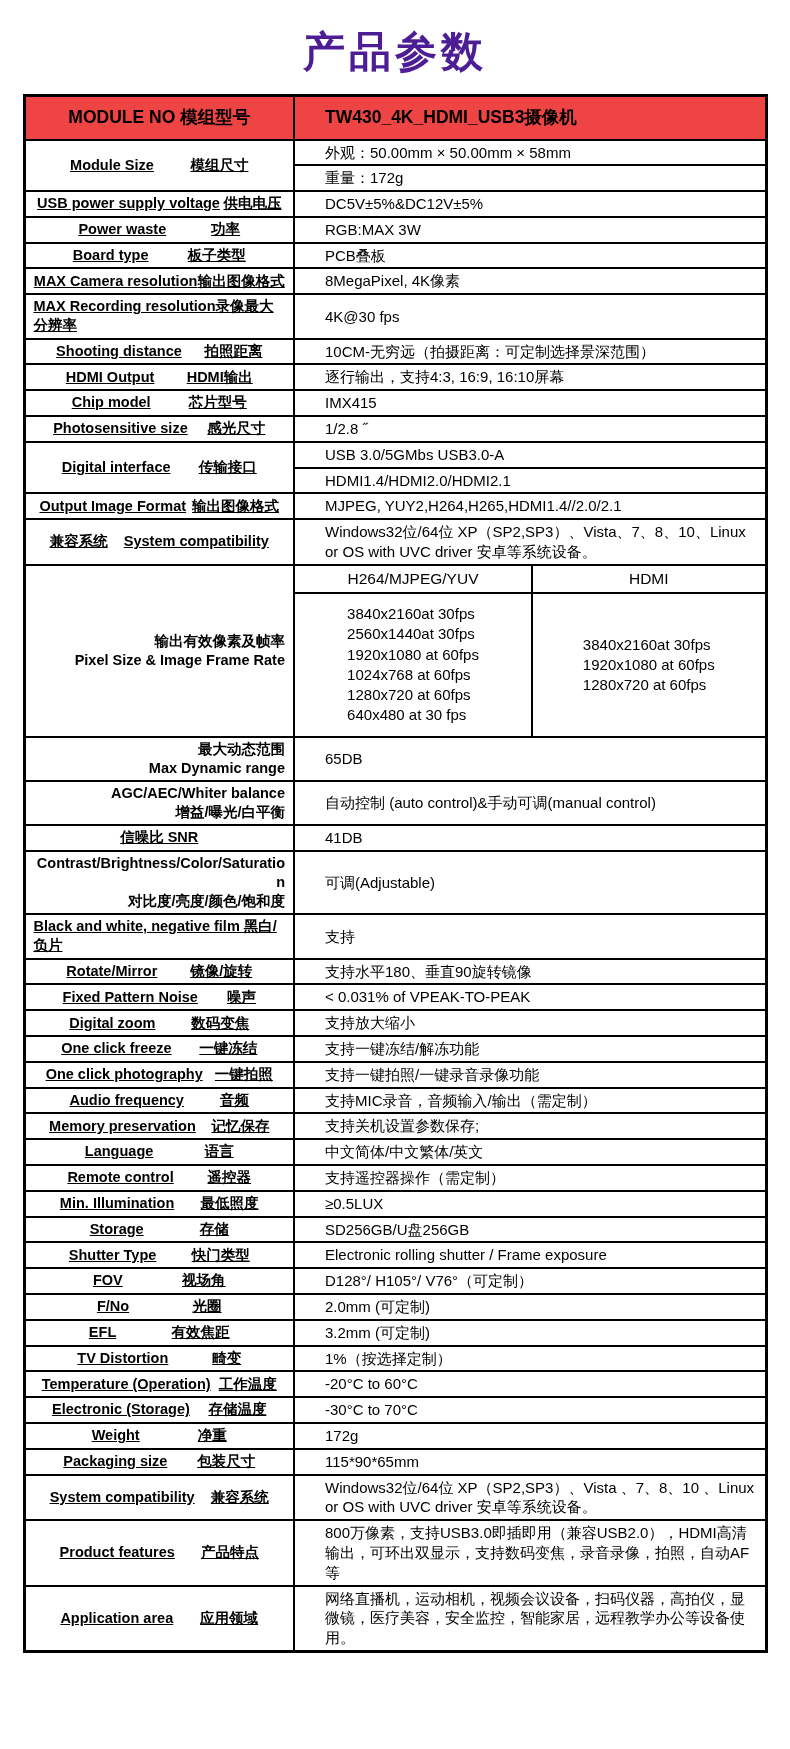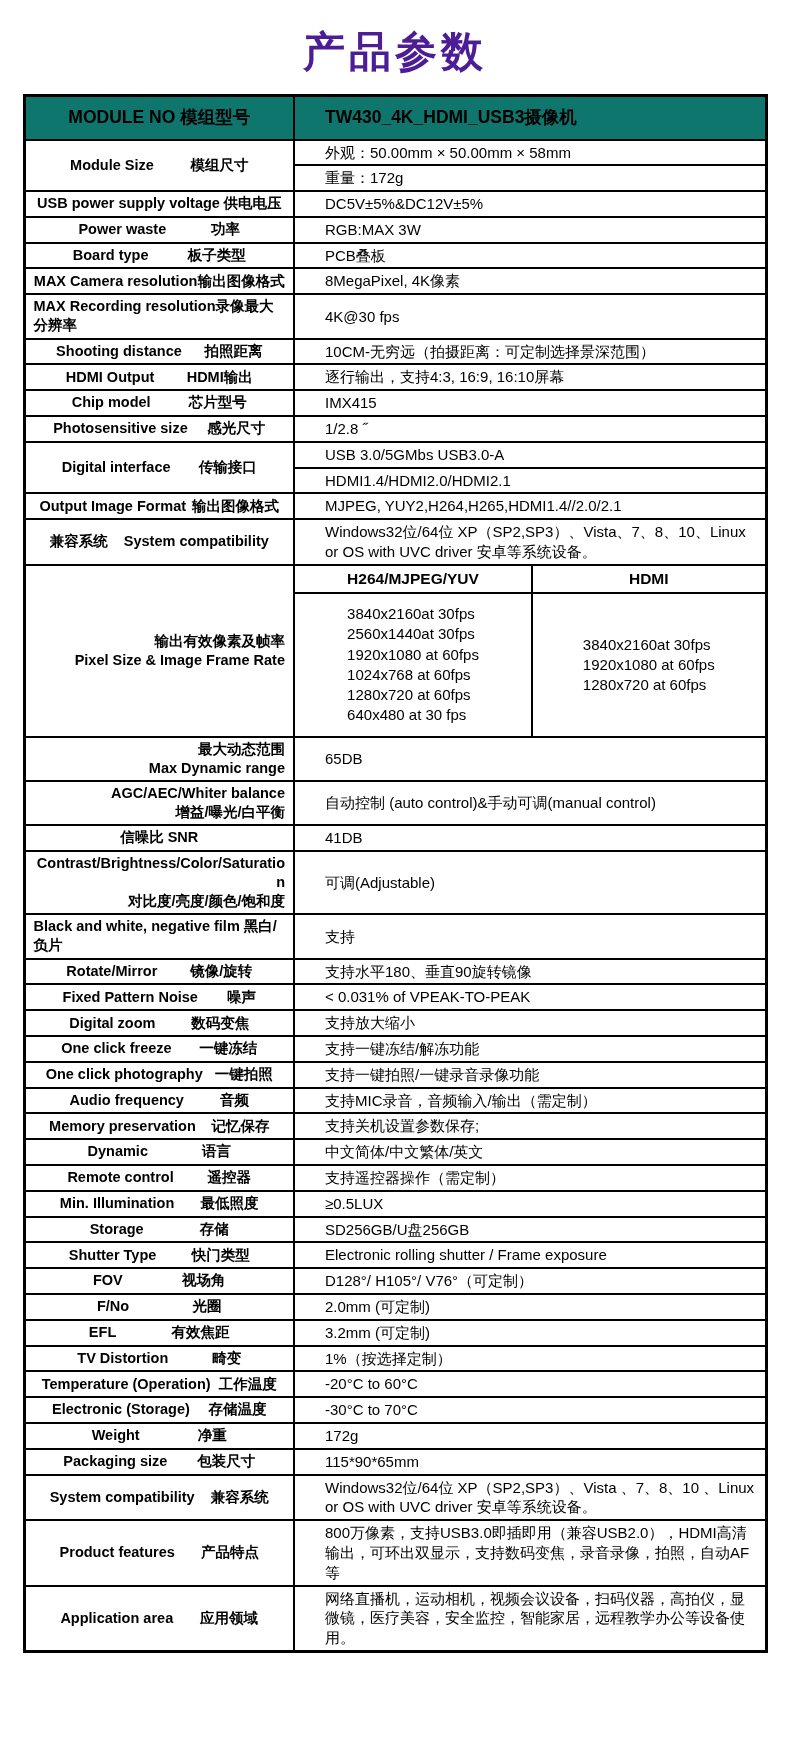--- a/index.html
+++ b/index.html
@@ -35,31 +35,31 @@
   .spec td {
     border: 2px solid #000;
     padding: 2px 8px;
     font-size: 14.5px;
     line-height: 1.32;
     vertical-align: middle;
     height: 24px;
     word-wrap: break-word;
   }
   .spec td.lbl { font-weight: bold; }
-  .lbl .segs { display: flex; justify-content: space-evenly; align-items: flex-end; }
+  .lbl .segs { display: flex; justify-content: space-evenly; align-items: flex-end; text-decoration: underline; }
   .lbl .line { text-align: right; }
   .spec td.val { padding-left: 30px; font-size: 15px; font-weight: normal; }
   .spec tr.hrow td {
-    background: #0f766e;
+    background: #ef4444;
     height: 44px;
     font-size: 17.5px;
     font-weight: bold;
   }
   .hrow td.lbl { text-align: center; }
-  .spec td.subhead { font-weight: bold; text-align: center; font-size: 15.5px; padding: 3px; }
+  .spec td.subhead { font-weight: normal; text-align: center; font-size: 15.5px; padding: 3px; }
   .spec td.subval { text-align: center; padding: 10px 8px; }
   .subval .lines { display: inline-block; text-align: left; font-size: 15px; line-height: 1.35; }
 </style>
 </head>
 <body>
 
 <div class="page-header">
   <h1 class="page-title">产品参数</h1>
 </div>
 
@@ -304,21 +304,21 @@
           <div class="segs">
             <span>Memory preservation</span>
             <span>记忆保存</span>
           </div>
         </td>
         <td class="val" colspan="2">支持关机设置参数保存;</td>
       </tr>
       <tr>
         <td class="lbl">
           <div class="segs">
-            <span>Dynamic</span>
+            <span>Language</span>
             <span>语言</span>
           </div>
         </td>
         <td class="val" colspan="2">中文简体/中文繁体/英文</td>
       </tr>
       <tr>
         <td class="lbl">
           <div class="segs">
             <span>Remote control</span>
             <span>遥控器</span>

